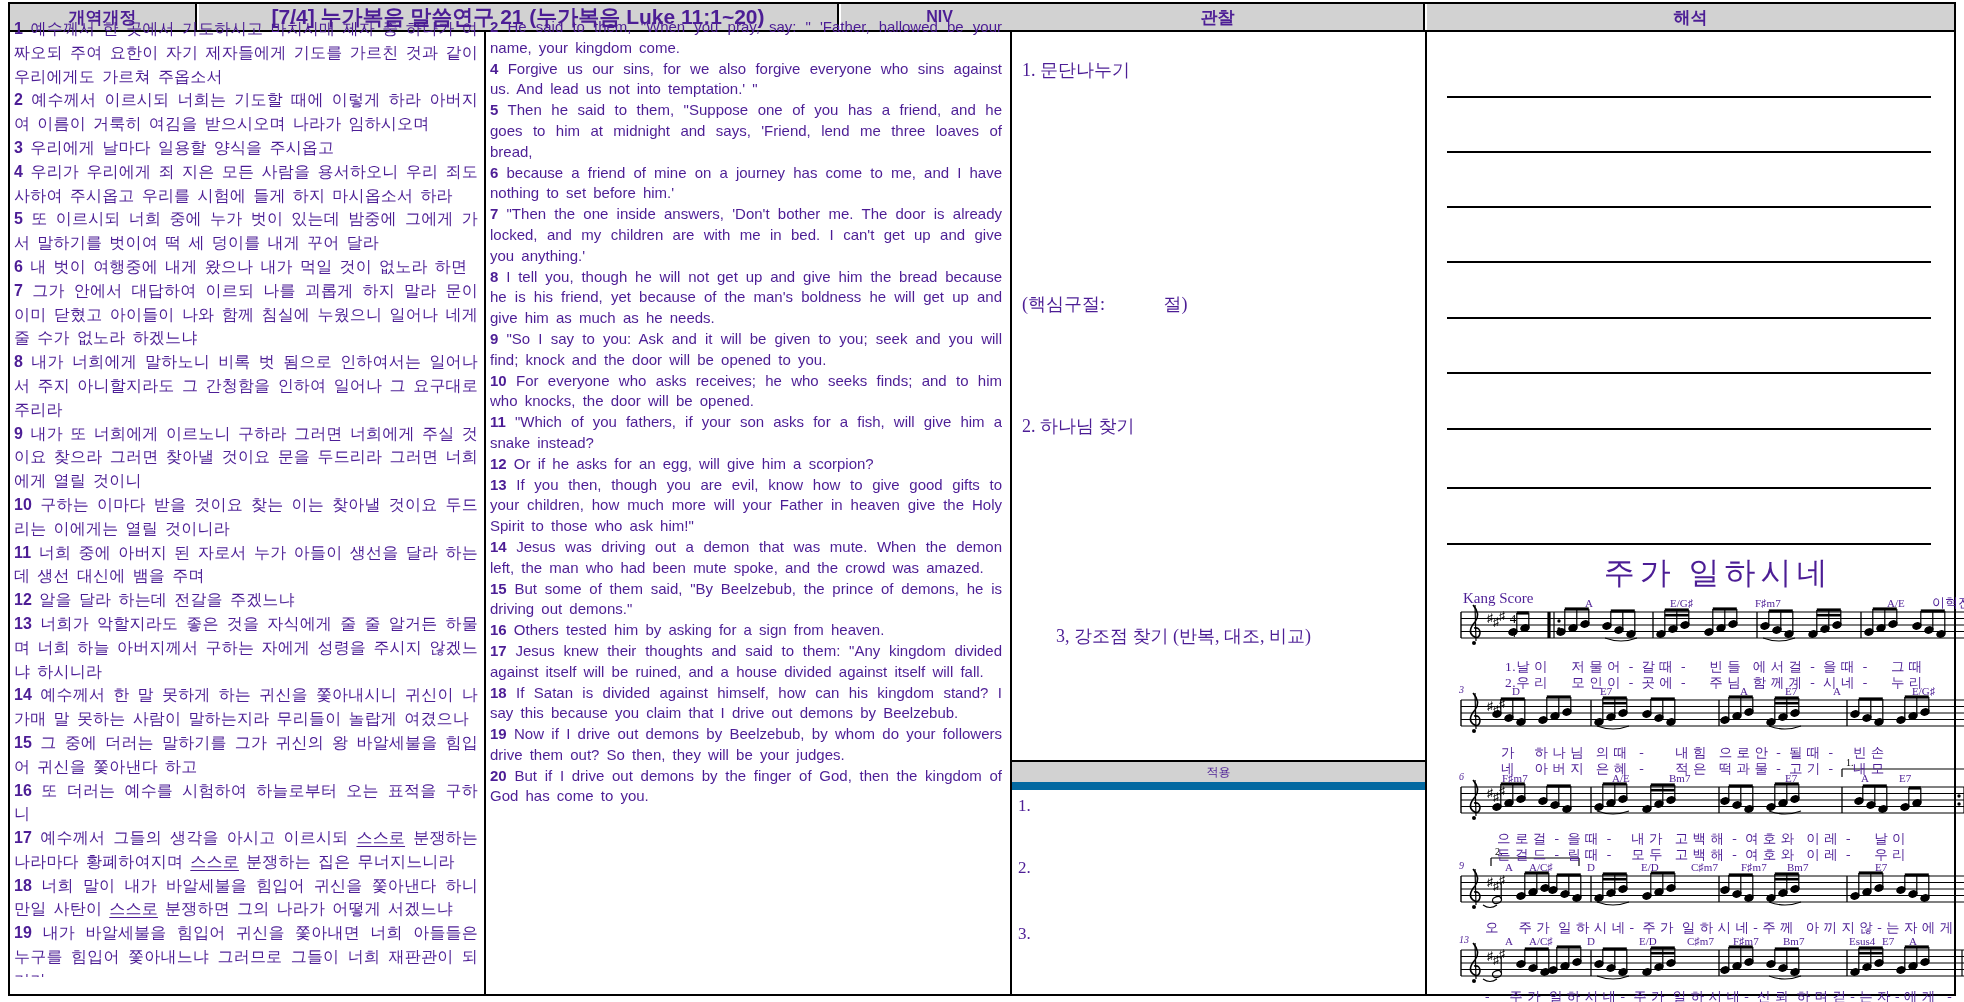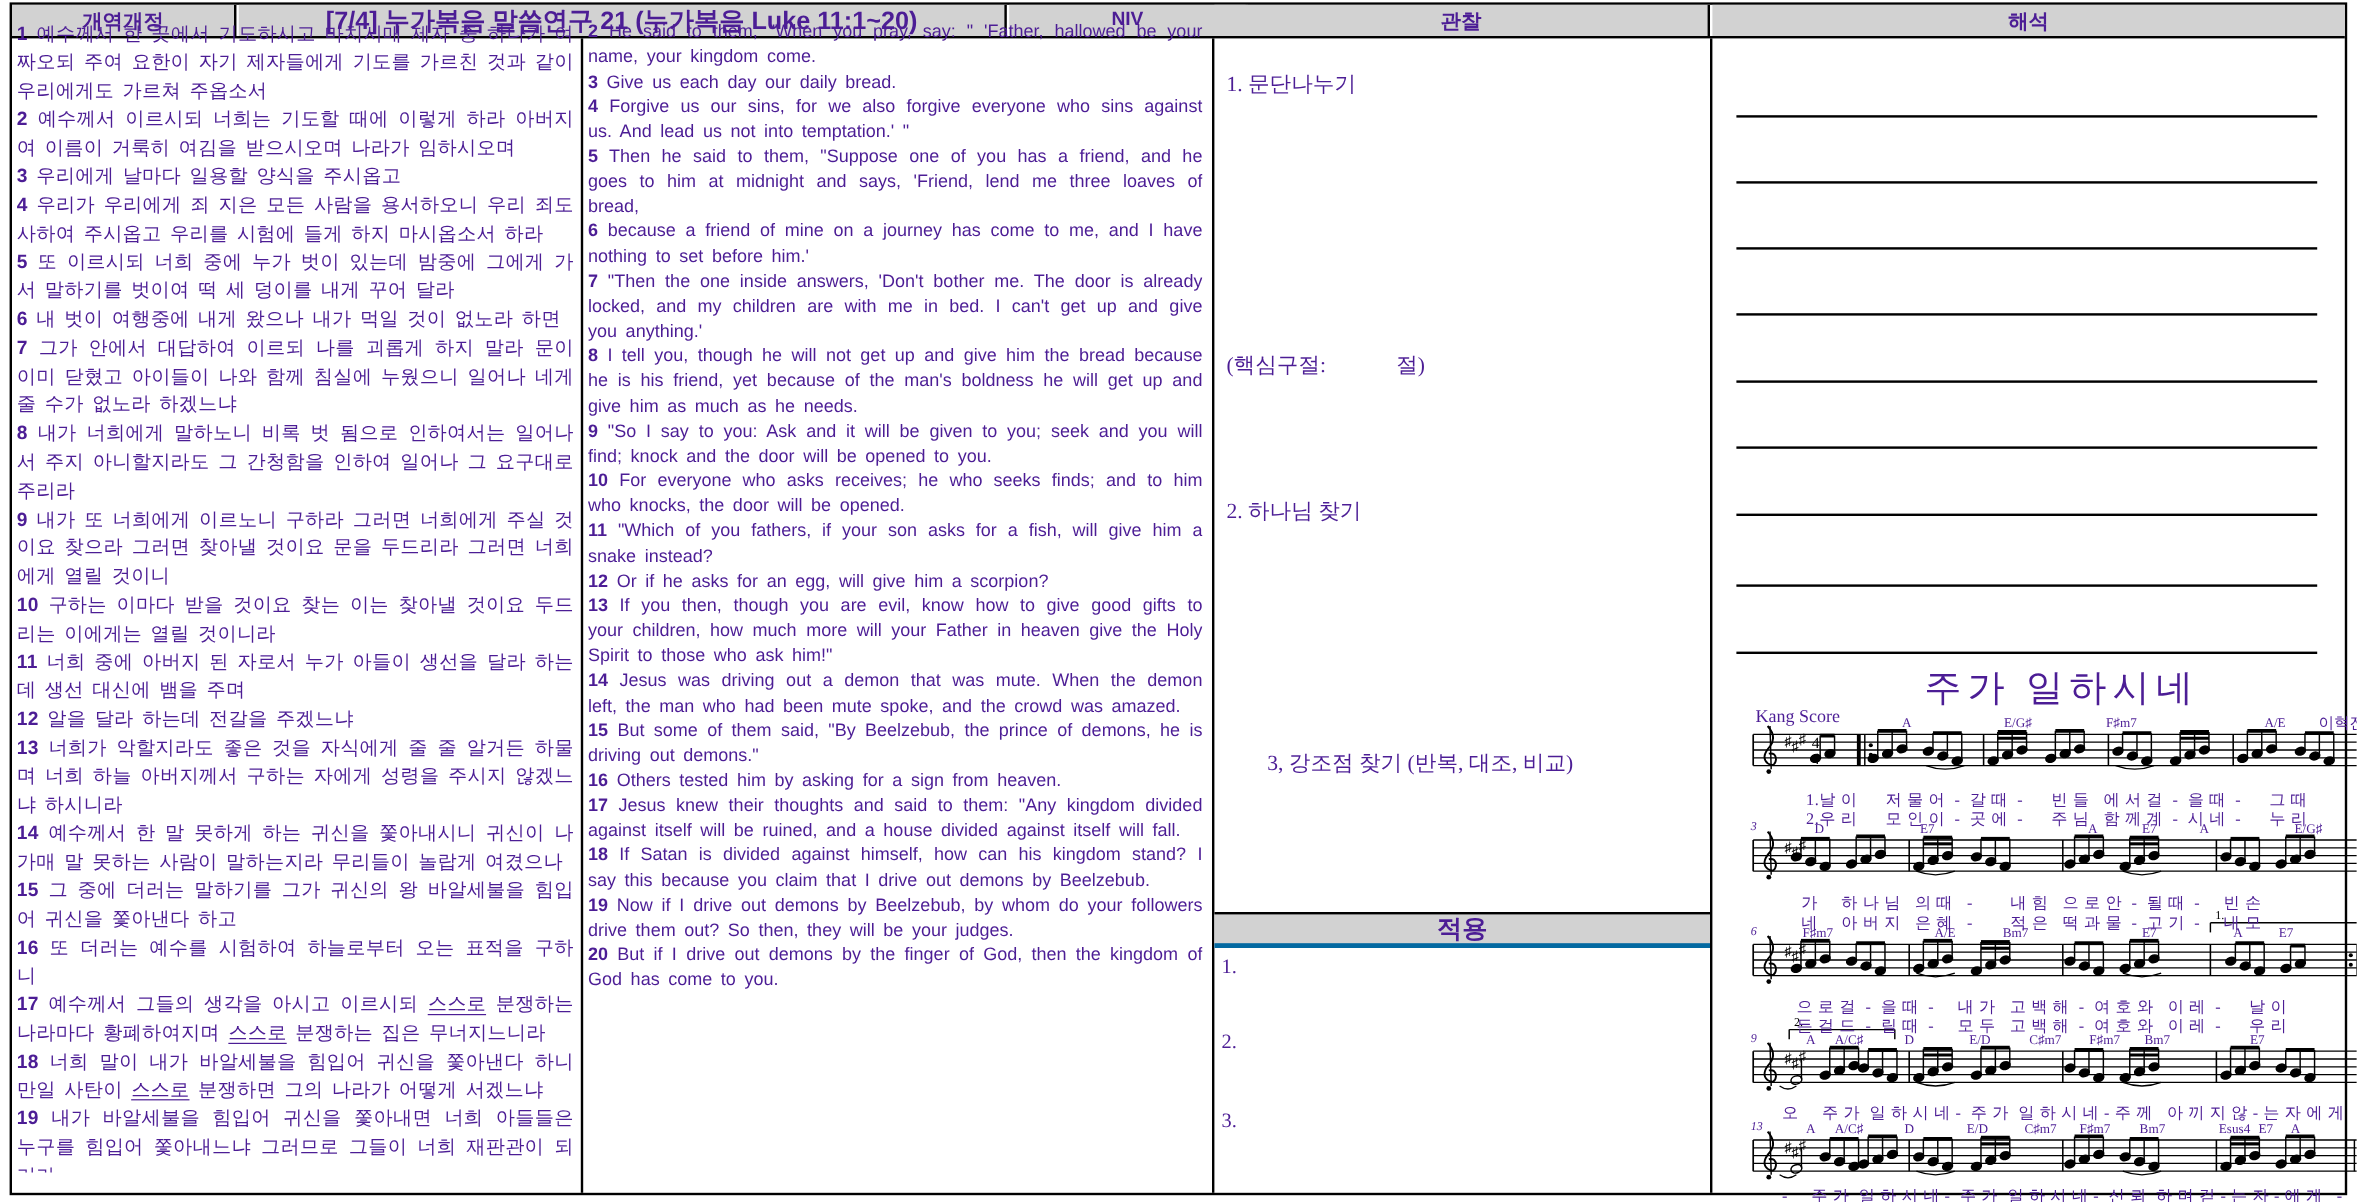--- a/index.html
+++ b/index.html
@@ -12,22 +12,22 @@
   .hline{left:10px;top:30px;width:1944px;height:2px;background:#000;}
   .vline{top:32px;height:962px;width:2px;background:#000;}
   .colbody{top:17px;overflow:hidden;}
   .verse{margin:0;text-align:justify;}
   .kor .verse{font-size:16px;line-height:23.8px;word-spacing:2.5px;letter-spacing:0.2px;}
   .niv .verse{font-size:15px;line-height:20.8px;word-spacing:3px;}
   .verse b{font-weight:bold;}
   .verse u{text-decoration:underline;text-underline-offset:3px;}
   .obs-item{font-family:"Liberation Serif","DejaVu Serif",serif;font-size:18px;white-space:pre;}
   .app-band{left:1012px;top:760px;width:413px;height:30px;background:#d2d2d2;
-            border-top:2px solid #000;border-bottom:4px solid #0369a1;
-            display:flex;align-items:center;justify-content:center;font-weight:bold;font-size:21px;}
+            border-top:2px solid #000;border-bottom:8px solid #0369a1;
+            display:flex;align-items:center;justify-content:center;font-weight:normal;font-size:12px;}
   .int-line{height:2px;background:#000;}
   .score{left:1432px;top:552px;width:522px;height:446px;margin-left:25px;}
   .score-title{left:0;right:0;top:0;text-align:center;font-family:"Liberation Serif","DejaVu Serif",serif;
                font-size:31px;letter-spacing:5px;font-weight:500;}
   .score-left{left:6px;top:38px;font-family:"Liberation Serif","DejaVu Serif",serif;font-size:15px;}
   .score-composer{right:8px;top:42px;font-family:"Liberation Serif","DejaVu Serif",serif;font-size:13px;}
   .chord{position:absolute;font-family:"Liberation Serif","DejaVu Serif",serif;font-size:11px;}
   .mno{position:absolute;font-family:"Liberation Serif","DejaVu Serif",serif;font-style:italic;font-size:10px;}
   .lyric{position:absolute;font-family:"Liberation Serif","DejaVu Serif",serif;font-size:13.5px;
          white-space:pre;letter-spacing:0.5px;}
@@ -79,21 +79,20 @@
       <p class="verse"><b>14</b> 예수께서 한 말 못하게 하는 귀신을 쫓아내시니 귀신이 나가매 말 못하는 사람이 말하는지라 무리들이 놀랍게 여겼으나</p>
       <p class="verse"><b>15</b> 그 중에 더러는 말하기를 그가 귀신의 왕 바알세불을 힘입어 귀신을 쫓아낸다 하고</p>
       <p class="verse"><b>16</b> 또 더러는 예수를 시험하여 하늘로부터 오는 표적을 구하니</p>
       <p class="verse"><b>17</b> 예수께서 그들의 생각을 아시고 이르시되 <u>스스로</u> 분쟁하는 나라마다 황폐하여지며 <u>스스로</u> 분쟁하는 집은 무너지느니라</p>
       <p class="verse"><b>18</b> 너희 말이 내가 바알세불을 힘입어 귀신을 쫓아낸다 하니 만일 사탄이 <u>스스로</u> 분쟁하면 그의 나라가 어떻게 서겠느냐</p>
       <p class="verse"><b>19</b> 내가 바알세불을 힘입어 귀신을 쫓아내면 너희 아들들은 누구를 힘입어 쫓아내느냐 그러므로 그들이 너희 재판관이 되리라</p>
     </div>
 
   <div class="abs colbody niv" style="left:490px;width:512px;height:960px;">
       <p class="verse"><b>2</b> He said to them, "When you pray, say: " 'Father, hallowed be your name, your kingdom come.</p>
-      <p class="verse"><b>3</b> Give us each day our daily bread.</p>
       <p class="verse"><b>4</b> Forgive us our sins, for we also forgive everyone who sins against us. And lead us not into temptation.' "</p>
       <p class="verse"><b>5</b> Then he said to them, "Suppose one of you has a friend, and he goes to him at midnight and says, 'Friend, lend me three loaves of bread,</p>
       <p class="verse"><b>6</b> because a friend of mine on a journey has come to me, and I have nothing to set before him.'</p>
       <p class="verse"><b>7</b> "Then the one inside answers, 'Don't bother me. The door is already locked, and my children are with me in bed. I can't get up and give you anything.'</p>
       <p class="verse"><b>8</b> I tell you, though he will not get up and give him the bread because he is his friend, yet because of the man's boldness he will get up and give him as much as he needs.</p>
       <p class="verse"><b>9</b> "So I say to you: Ask and it will be given to you; seek and you will find; knock and the door will be opened to you.</p>
       <p class="verse"><b>10</b> For everyone who asks receives; he who seeks finds; and to him who knocks, the door will be opened.</p>
       <p class="verse"><b>11</b> "Which of you fathers, if your son asks for a fish, will give him a snake instead?</p>
       <p class="verse"><b>12</b> Or if he asks for an egg, will give him a scorpion?</p>
       <p class="verse"><b>13</b> If you then, though you are evil, know how to give good gifts to your children, how much more will your Father in heaven give the Holy Spirit to those who ask him!"</p>

